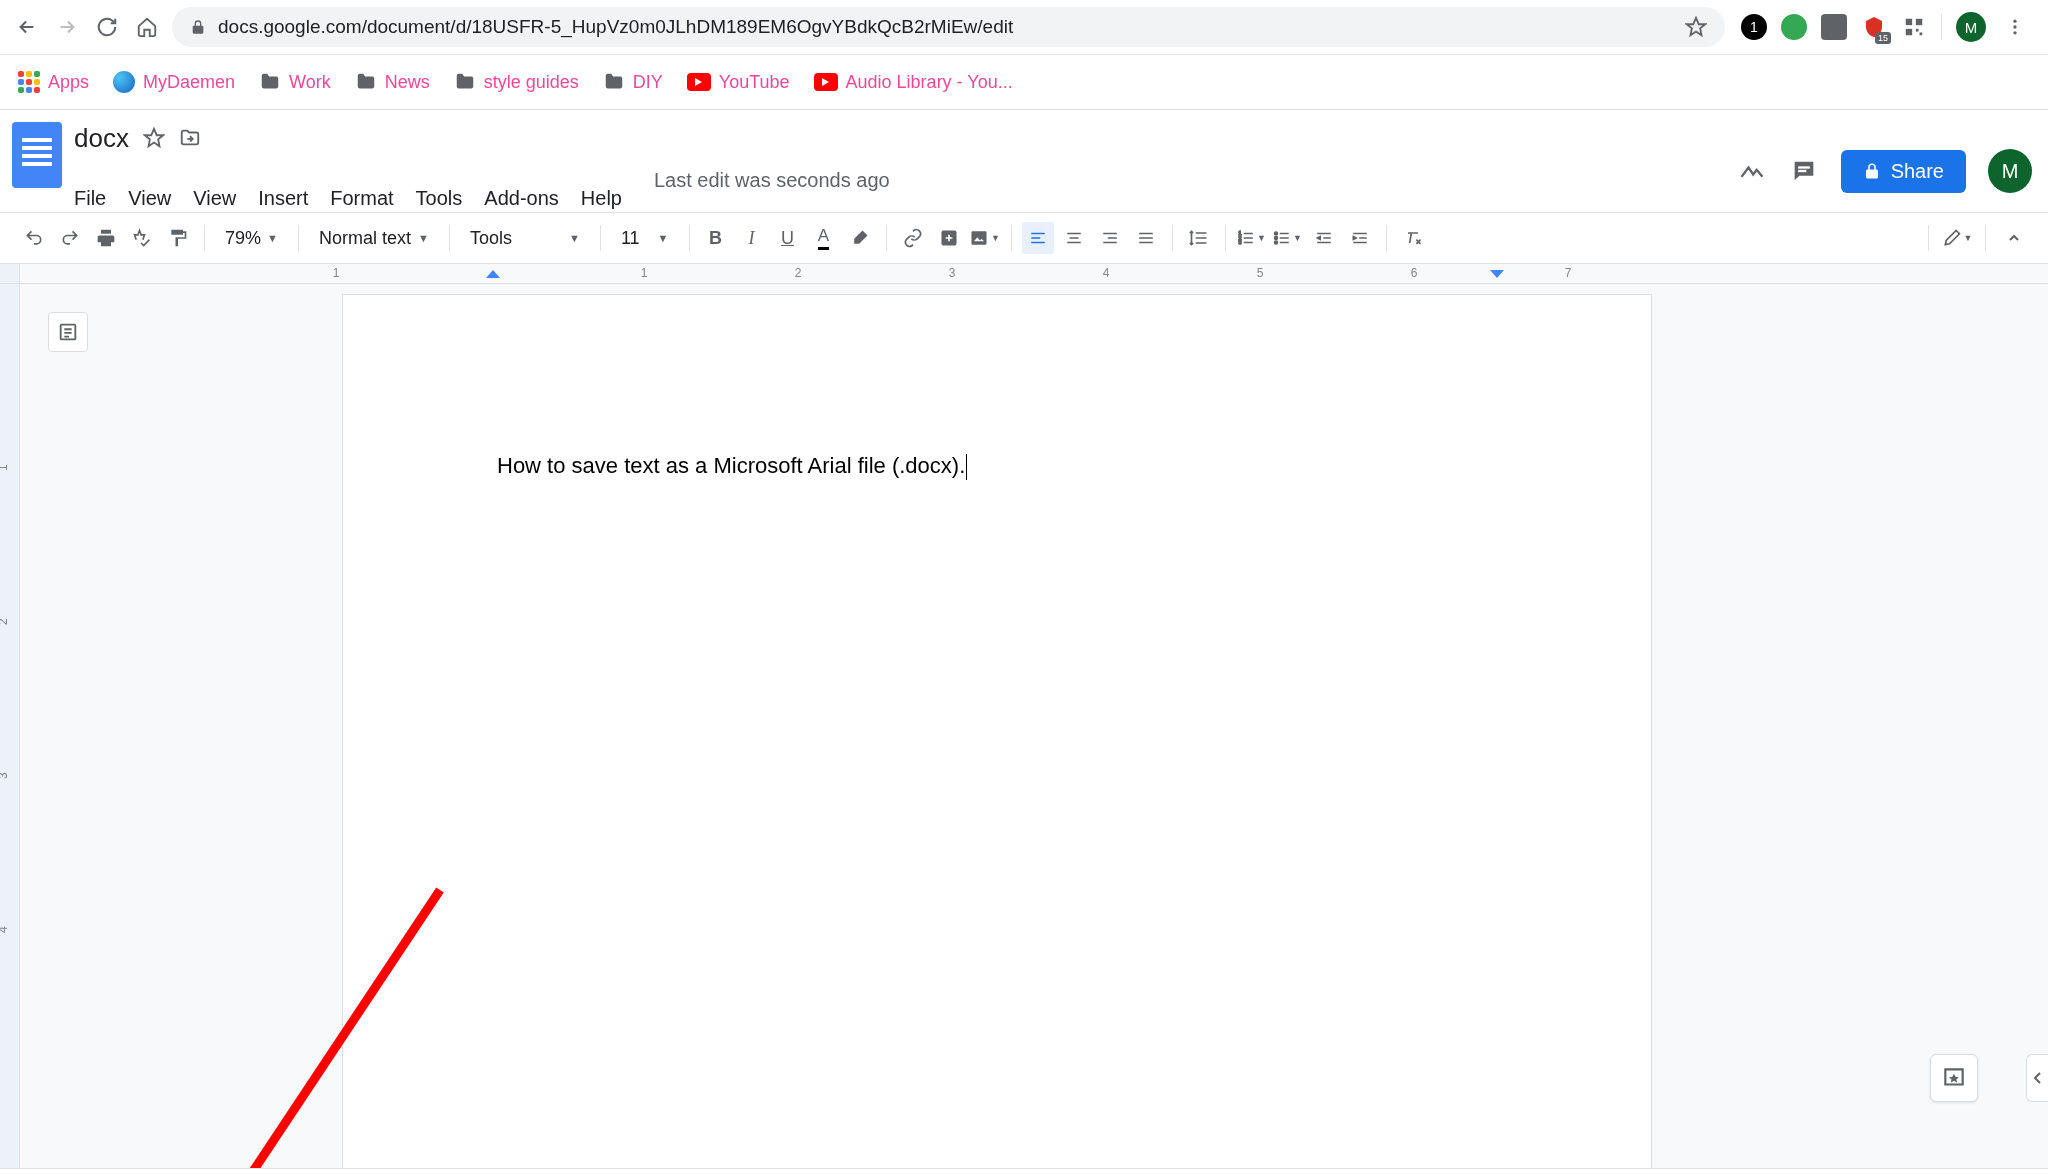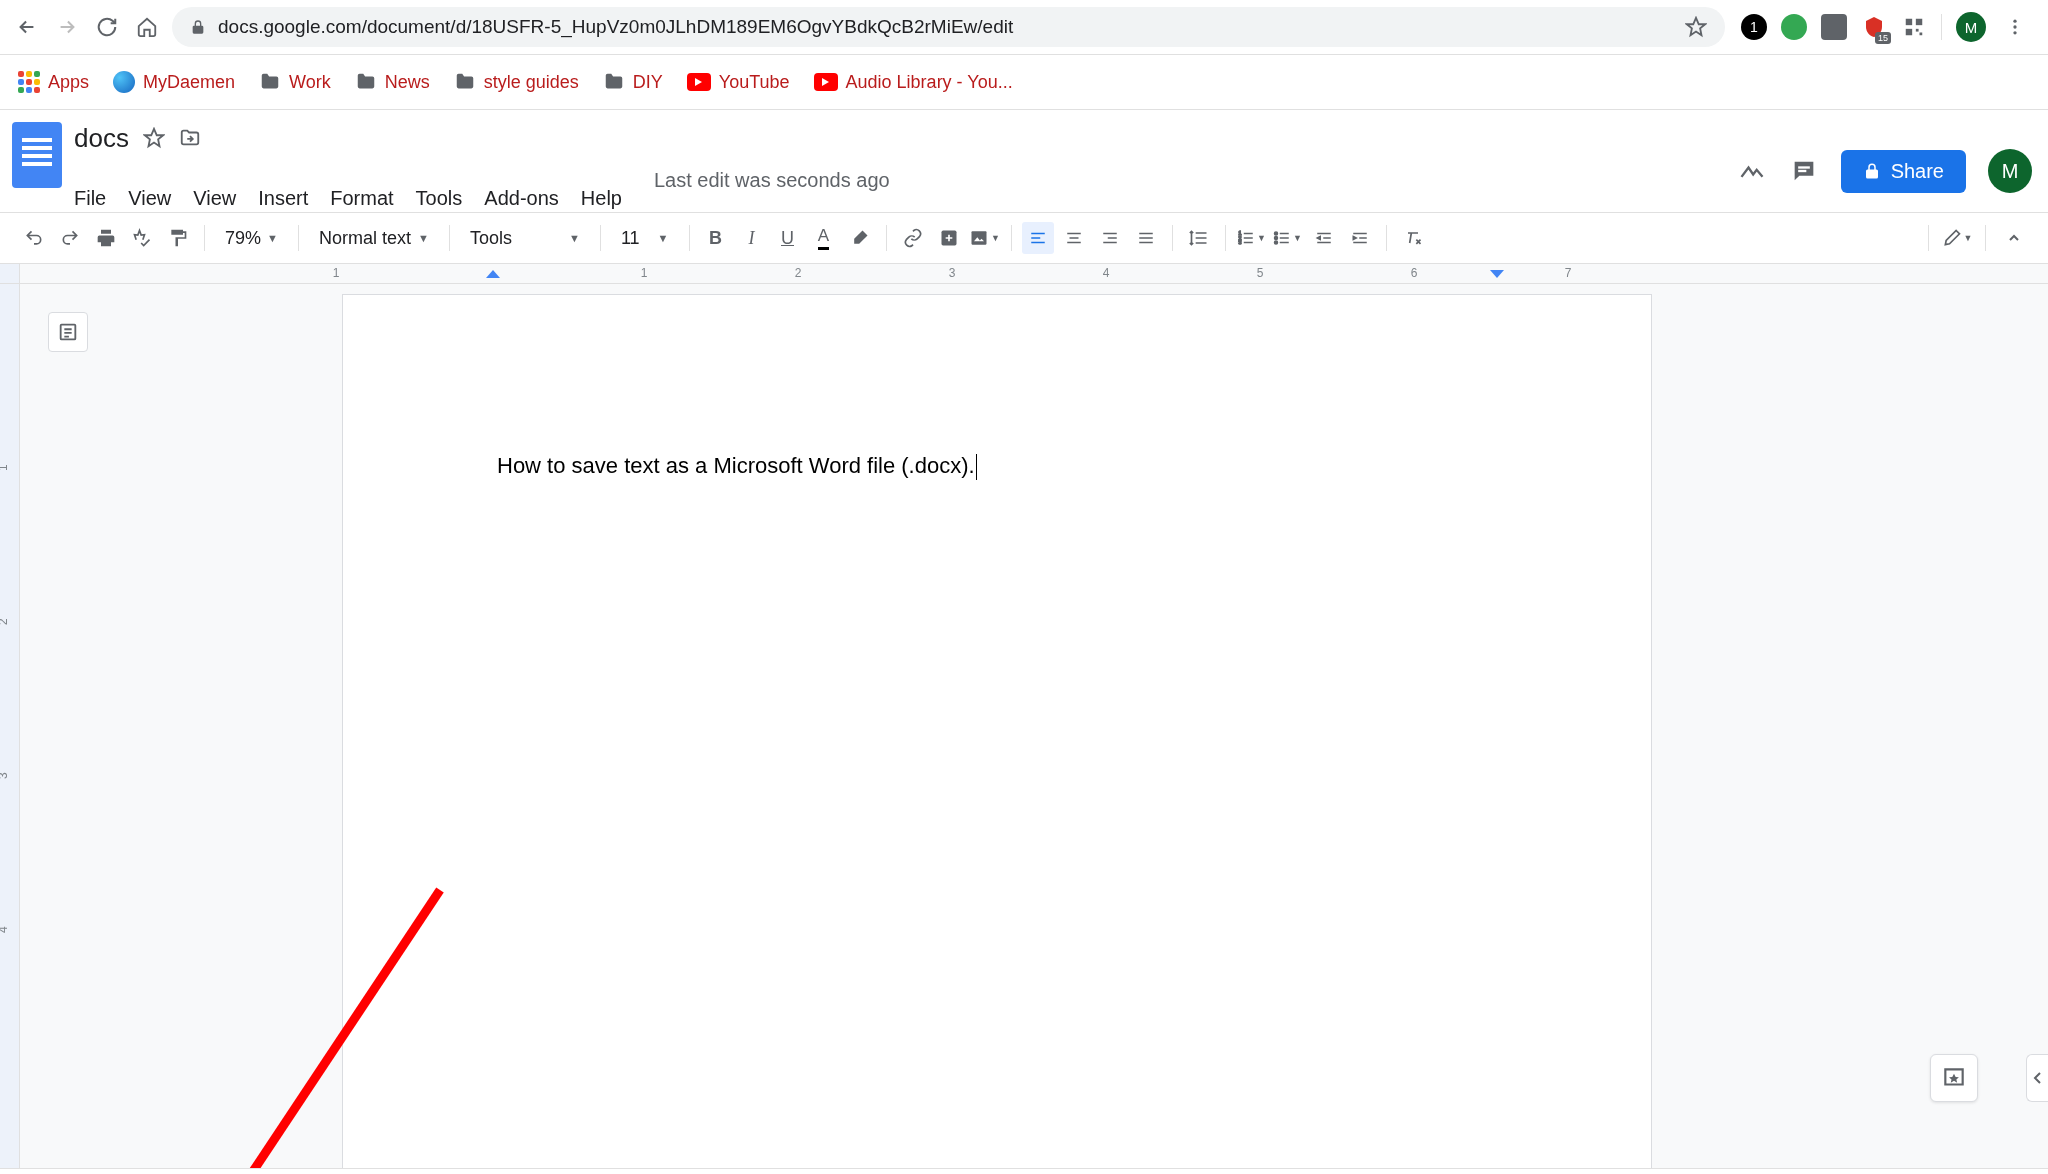--- a/index.html
+++ b/index.html
@@ -10,21 +10,21 @@
 .nav-btn { width: 30px; height: 30px; display: flex; align-items: center; justify-content: center; color: #5f6368; cursor: pointer; }
 .nav-btn.disabled { color: #bdbdbd; }
 .omnibox { flex: 1; height: 40px; background: #f1f3f4; border-radius: 20px; display: flex; align-items: center; padding: 4px 18px; gap: 12px; color: #202124; font-size: 19px; }
 .omnibox .lock { color: #5f6368; font-size: 16px; }
 .star-btn { color: #5f6368; margin-left: auto; }
 .ext-icons { display: flex; align-items: center; gap: 14px; padding: 0 6px; }
 .ext-icon { width: 26px; height: 26px; border-radius: 4px; display: flex; align-items: center; justify-content: center; font-size: 14px; }
 .avatar-circle { width: 30px; height: 30px; border-radius: 50%; background: #0d652d; color: #fff; display: flex; align-items: center; justify-content: center; font-size: 15px; }
 
 
-.bookmarks { height: 55px; background: #fff; display: flex; align-items: center; padding: 0 18px; gap: 24px; font-size: 18px; color: #b91c1c; border-bottom: 1px solid #e0e0e0; }
+.bookmarks { height: 55px; background: #fff; display: flex; align-items: center; padding: 0 18px; gap: 24px; font-size: 18px; color: #ec4899; border-bottom: 1px solid #e0e0e0; }
 .bk-item { display: flex; align-items: center; gap: 8px; cursor: pointer; }
 .folder-icon { color: #5f6368; }
 .apps-icon { width: 22px; height: 22px; display: grid; grid-template-columns: repeat(3,1fr); grid-template-rows: repeat(3,1fr); gap: 2px; }
 .apps-icon span:nth-child(1){ background:#ea4335;} .apps-icon span:nth-child(2){ background:#fbbc04;} .apps-icon span:nth-child(3){ background:#34a853;}
 .apps-icon span:nth-child(4){ background:#4285f4;} .apps-icon span:nth-child(5){ background:#ea4335;} .apps-icon span:nth-child(6){ background:#fbbc04;}
 .apps-icon span:nth-child(7){ background:#34a853;} .apps-icon span:nth-child(8){ background:#4285f4;} .apps-icon span:nth-child(9){ background:#ea4335;}
 .apps-icon span{ border-radius:2px;}
 .globe-icon { width:22px; height:22px; border-radius:50%; background: radial-gradient(circle at 30% 30%, #4fc3f7, #1565c0); }
 .yt-icon { width:24px; height:18px; background:#ff0000; border-radius:4px; display:flex; align-items:center; justify-content:center; }
 .yt-icon::before { content:''; border-left:7px solid #fff; border-top:4px solid transparent; border-bottom:4px solid transparent; }
@@ -203,21 +203,21 @@
   <div class="bk-item">
     <div class="yt-icon"></div>
     <span>Audio Library - You...</span>
   </div>
 </div>
 
 <div class="docs-header">
   <div class="docs-logo"></div>
   <div class="docs-title-area">
     <div class="title-row">
-      <span class="doc-title">docs</span>
+      <span class="doc-title">docx</span>
       <span class="title-icon">
         <svg width="22" height="22" viewBox="0 0 24 24" fill="none" stroke="#5f6368" stroke-width="2">
             <path d="M12 2l3 7h7l-5.5 4.5L18 21l-6-4-6 4 1.5-7.5L2 9h7z"></path>
           </svg>
       </span>
       <span class="title-icon">
         <svg width="22" height="22" viewBox="0 0 24 24" fill="none" stroke="#5f6368" stroke-width="2">
             <path d="M3 6a2 2 0 0 1 2-2h4l2 2h8a2 2 0 0 1 2 2v9a2 2 0 0 1-2 2H5a2 2 0 0 1-2-2z"></path>
             <path d="M12 10l3 3-3 3M9 13h6"></path>
           </svg>
@@ -451,21 +451,21 @@
   </div>
   <div class="doc-surface">
     <div class="outline-icon">
       <svg width="22" height="22" viewBox="0 0 24 24" fill="none" stroke="#5f6368" stroke-width="2">
           <rect x="4" y="4" width="16" height="16" rx="1"></rect>
           <path d="M8 9h8M8 13h8M8 17h5"></path>
         </svg>
     </div>
     <div class="page">
       <div class="page-content">
-        <span>How to save text as a Microsoft Word file (.docx).</span><span class="cursor"></span>
+        <span>How to save text as a Microsoft Arial file (.docx).</span><span class="cursor"></span>
       </div>
     </div>
 
     <svg class="arrow-svg" viewBox="0 0 400 400">
       <line x1="300" y1="10" x2="70" y2="356" stroke="#ff0000" stroke-width="9"></line>
       <polygon points="70,356 40,390 100,375" fill="#ff0000"></polygon>
       <polygon points="40,390 55,340 95,366" fill="#ff0000"></polygon>
     </svg>
     <div class="explore-btn">
       <svg width="26" height="26" viewBox="0 0 24 24" fill="#5f6368">

